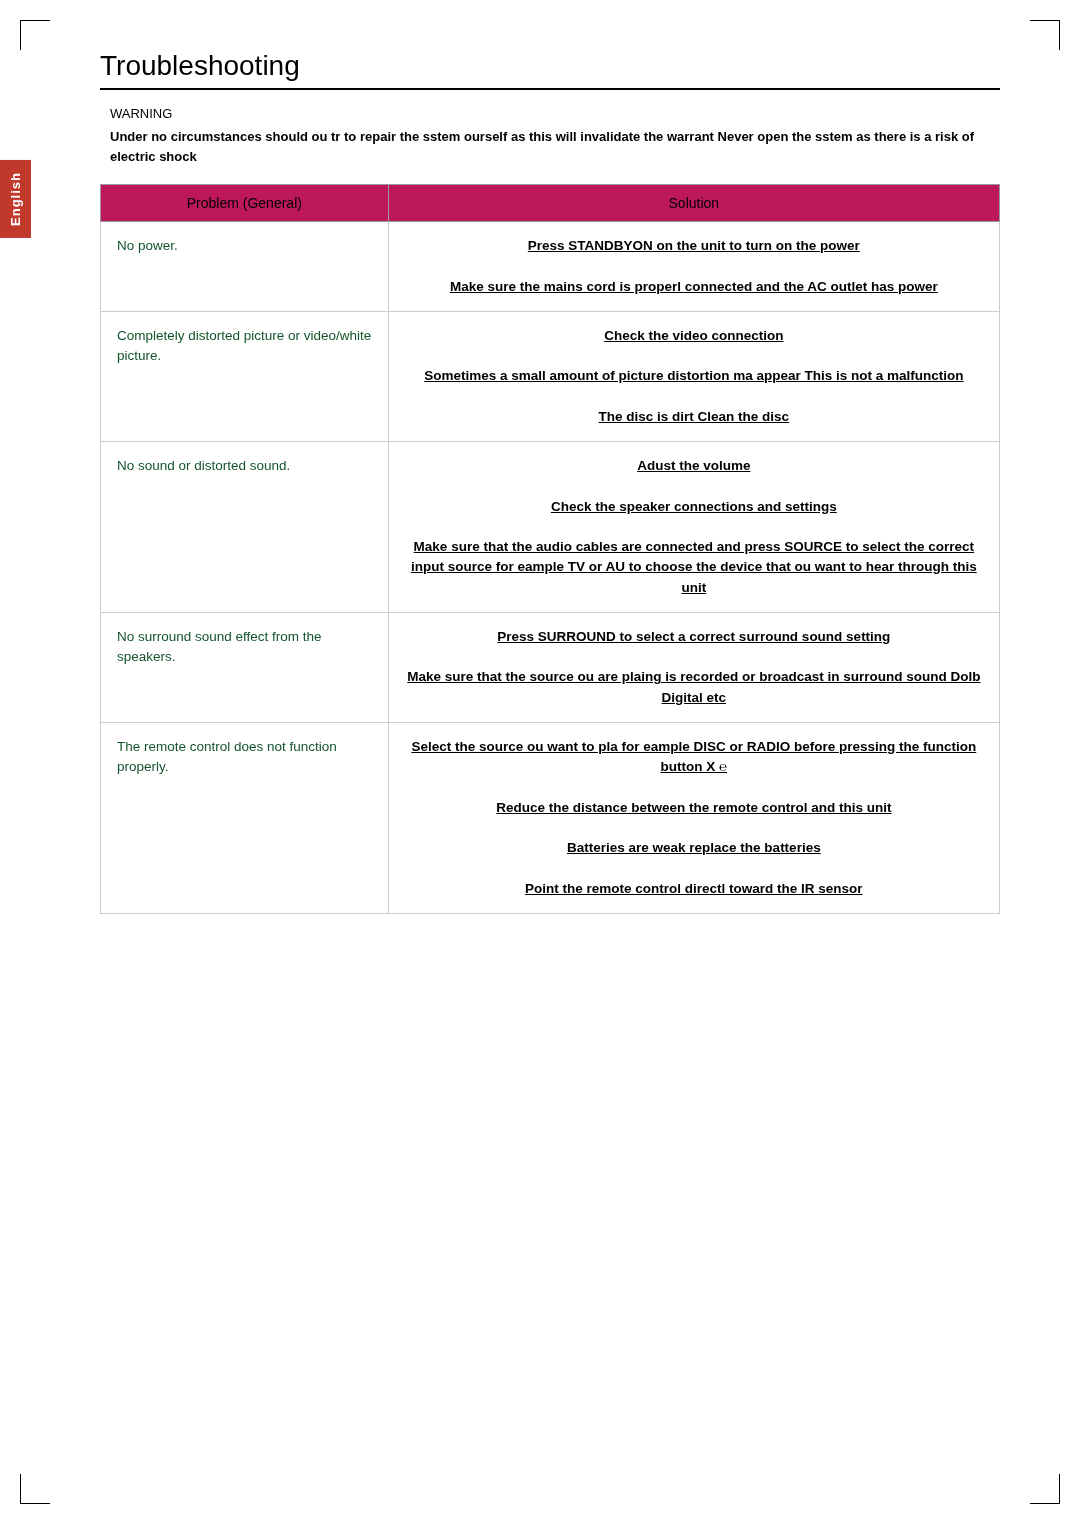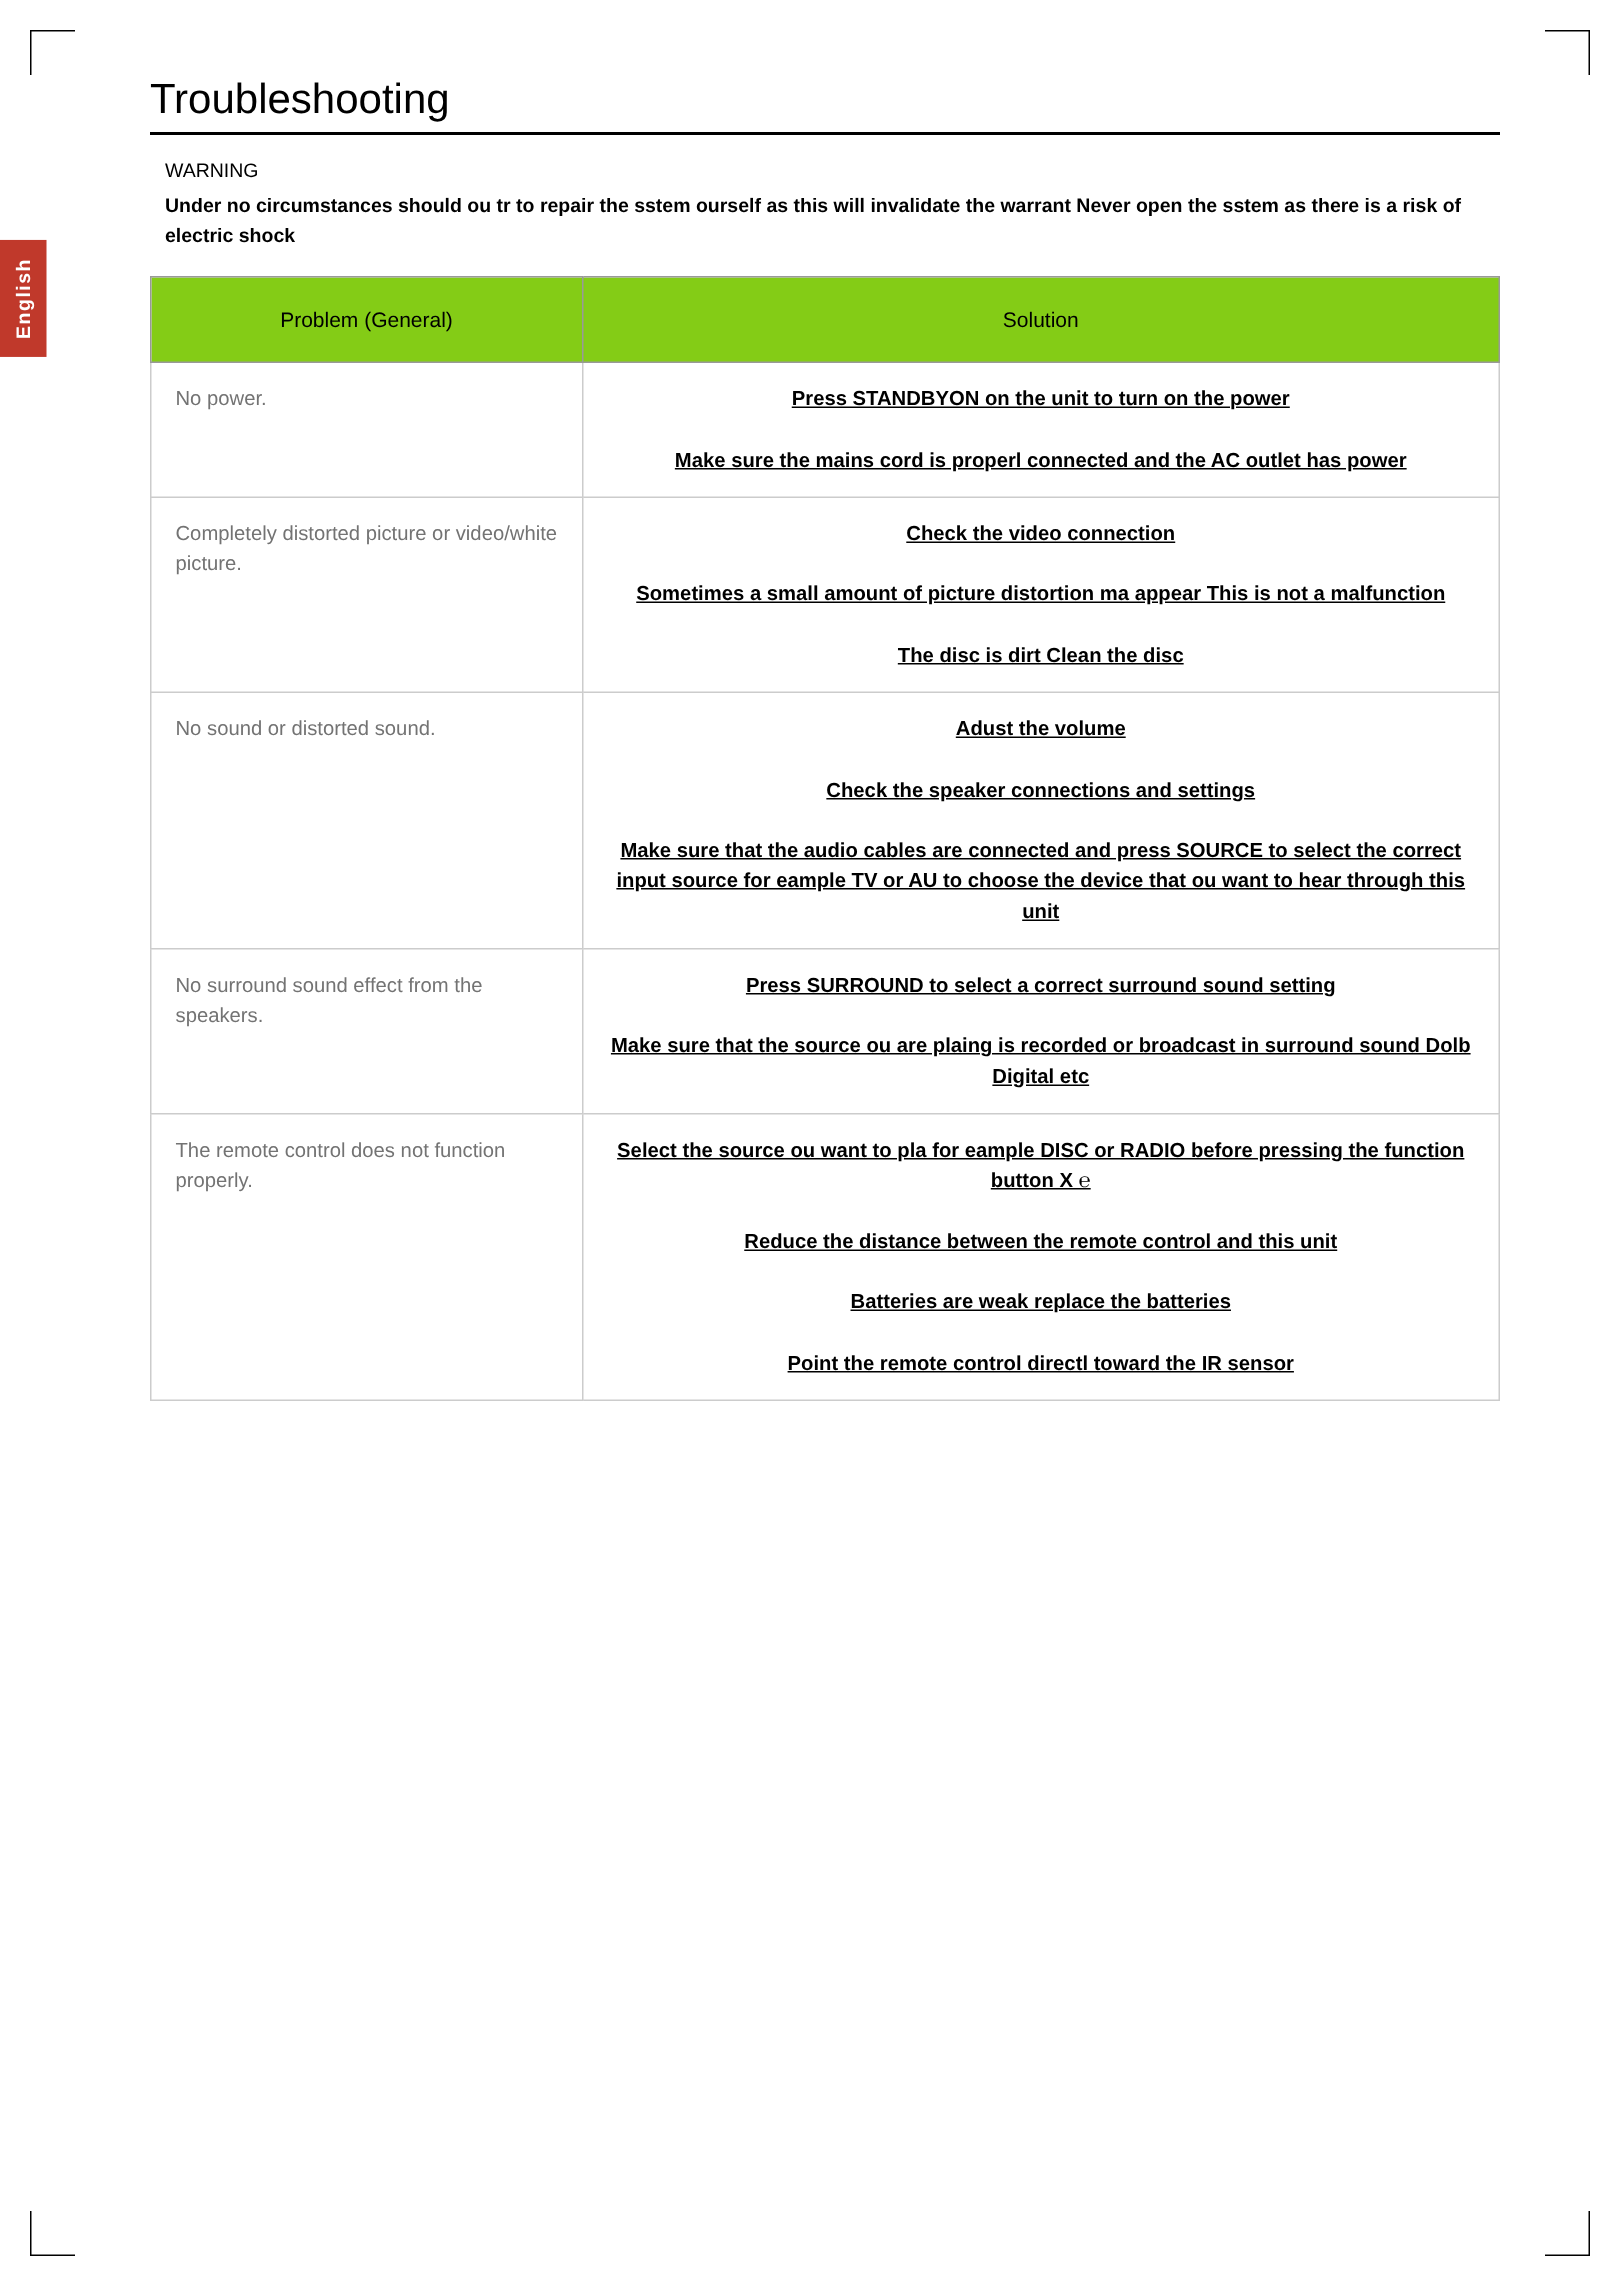--- a/index.html
+++ b/index.html
@@ -116,22 +116,22 @@
     }
 
     
     .troubleshoot-table {
       width: 100%;
       border-collapse: collapse;
       margin-top: 10px;
     }
 
     .troubleshoot-table thead tr th {
-      background: #84cc16;
-      padding: 20px 16px;
+      background: #be185d;
+      padding: 10px 16px;
       font-size: 14px;
       font-weight: normal;
       text-align: center;
       border: 1px solid #999;
     }
 
     .troubleshoot-table thead tr th:first-child {
       width: 32%;
       text-align: center;
     }
@@ -139,21 +139,21 @@
     .troubleshoot-table tbody tr td {
       padding: 14px 16px;
       vertical-align: top;
       border: 1px solid #ccc;
       font-size: 13.5px;
       line-height: 1.5;
     }
 
     .troubleshoot-table tbody tr td:first-child {
       font-weight: normal;
-      color: #737373;
+      color: #14532d;
       width: 32%;
     }
 
     .troubleshoot-table tbody tr td:last-child {
       font-weight: bold;
       text-decoration: underline;
     }
 
     .solution-line {
       display: block;

